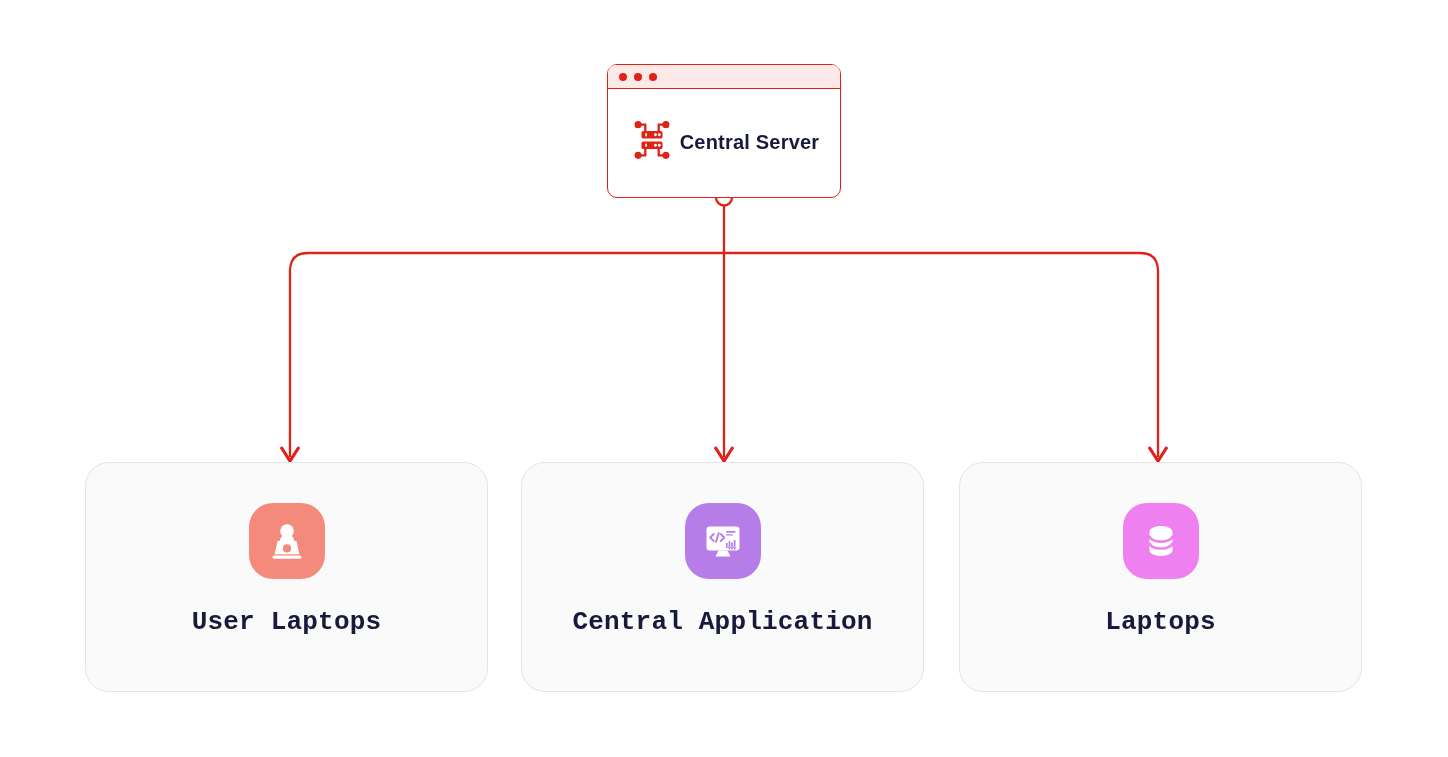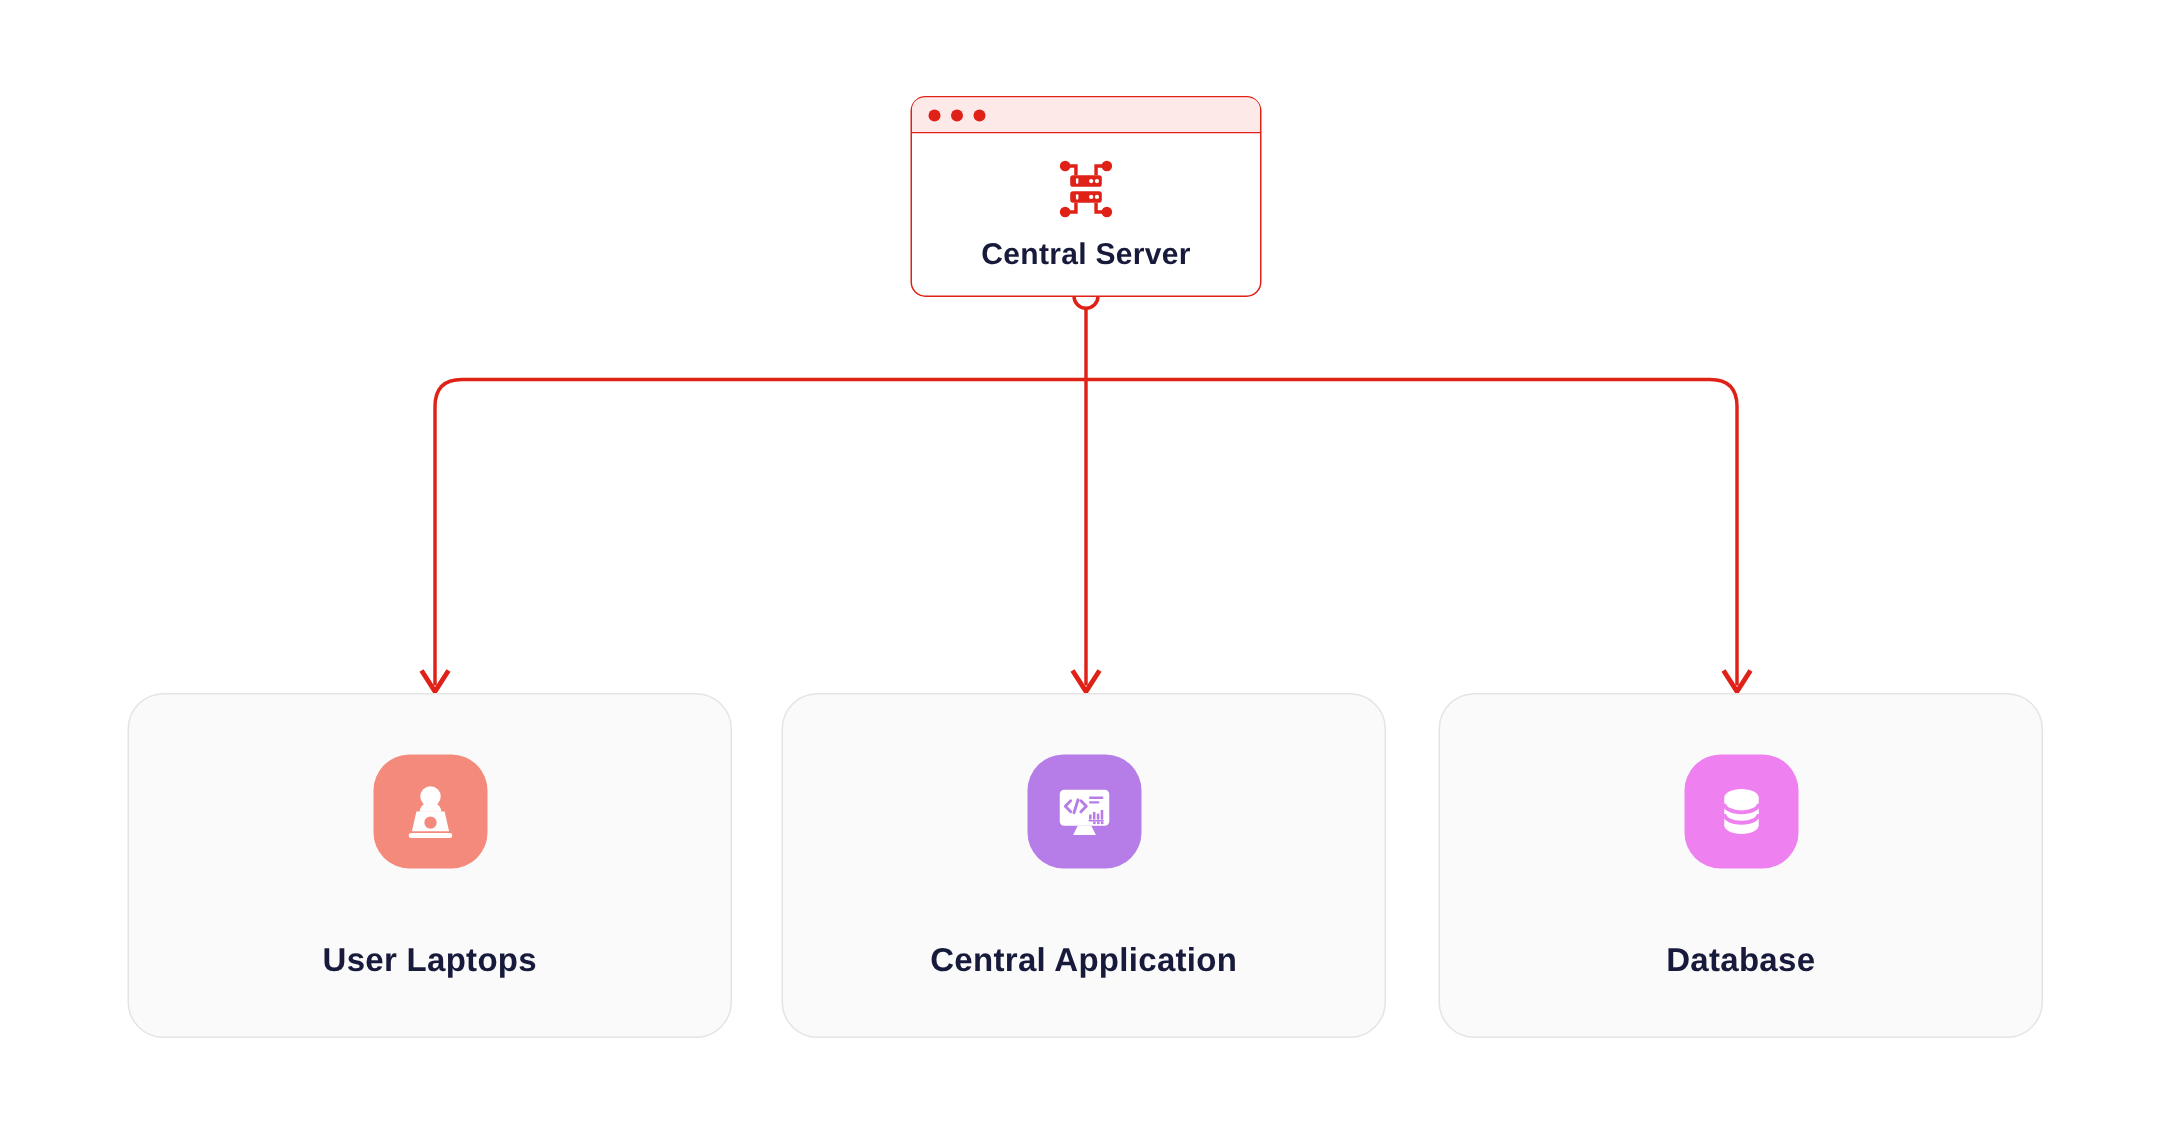--- a/index.html
+++ b/index.html
@@ -21,21 +21,21 @@
     background:#ffffff; border:1.5px solid var(--red); border-radius:10px;
     box-sizing:border-box;
   }
   .server-header {
     height:24px; background:var(--header-pink);
     border-bottom:1.5px solid var(--red); border-radius:8px 8px 0 0;
     display:flex; align-items:center; gap:7px; padding-left:11px; box-sizing:border-box;
   }
   .win-dot { width:8px; height:8px; border-radius:50%; background:var(--red); }
   .server-body {
-    height:calc(100% - 25.5px); display:flex; flex-direction:column;
+    height:calc(100% - 25.5px); display:flex; flex-direction:row;
     align-items:center; justify-content:center; gap:5px;
   }
   .server-icon { color:var(--red); }
   .server-label { font-size:20px; font-weight:600; color:var(--navy); letter-spacing:.2px; }
 
   
   .node-card {
     position:absolute; top:462px; width:403px; height:230px;
     background:var(--card-bg); border:1px solid var(--card-border); border-radius:24px;
     box-sizing:border-box; display:flex; flex-direction:column; align-items:center;
@@ -43,21 +43,21 @@
   .node-card.n0 { left:85px; }
   .node-card.n1 { left:521px; }
   .node-card.n2 { left:959px; }
   .squircle {
     width:76px; height:76px; border-radius:24px; margin-top:40px;
     display:flex; align-items:center; justify-content:center;
   }
   .sq0 { background:var(--salmon); }
   .sq1 { background:var(--purple); }
   .sq2 { background:var(--magenta); }
-  .node-label { margin-top:48px; font-size:22px; font-weight:600; color:var(--navy); letter-spacing:.2px; }
+  .node-label { margin-top:28px; font-size:26px; font-weight:600; color:var(--navy); letter-spacing:.2px;font-family:Liberation Mono, monospace; }
 
   
   .detail-purple-stroke { stroke:var(--purple); fill:none; }
   .detail-purple-fill   { fill:var(--purple); }
   .detail-magenta-stroke{ stroke:var(--magenta); fill:none; }
 </style>
 </head>
 <body>
 
 <div class="canvas">
@@ -139,16 +139,16 @@
   </div>
 
   <div class="node-card n2">
     <div class="squircle sq2">
       <svg width="48" height="48" viewBox="0 0 48 48">
         <path fill="#ffffff" d="M12.5 14.8 C12.5 11.6 17.65 9 24 9 C30.35 9 35.5 11.6 35.5 14.8 V33.2 C35.5 36.4 30.35 39 24 39 C17.65 39 12.5 36.4 12.5 33.2 Z"></path>
         <path class="detail-magenta-stroke" stroke-width="2.6" d="M12.5 18.8 C12.5 22 17.65 24.6 24 24.6 C30.35 24.6 35.5 22 35.5 18.8"></path>
         <path class="detail-magenta-stroke" stroke-width="2.6" d="M12.5 25.7 C12.5 28.9 17.65 31.5 24 31.5 C30.35 31.5 35.5 28.9 35.5 25.7"></path>
       </svg>
     </div>
-    <div class="node-label">Database</div>
+    <div class="node-label">Laptops</div>
   </div>
 
 </div>
 
 </body></html>

